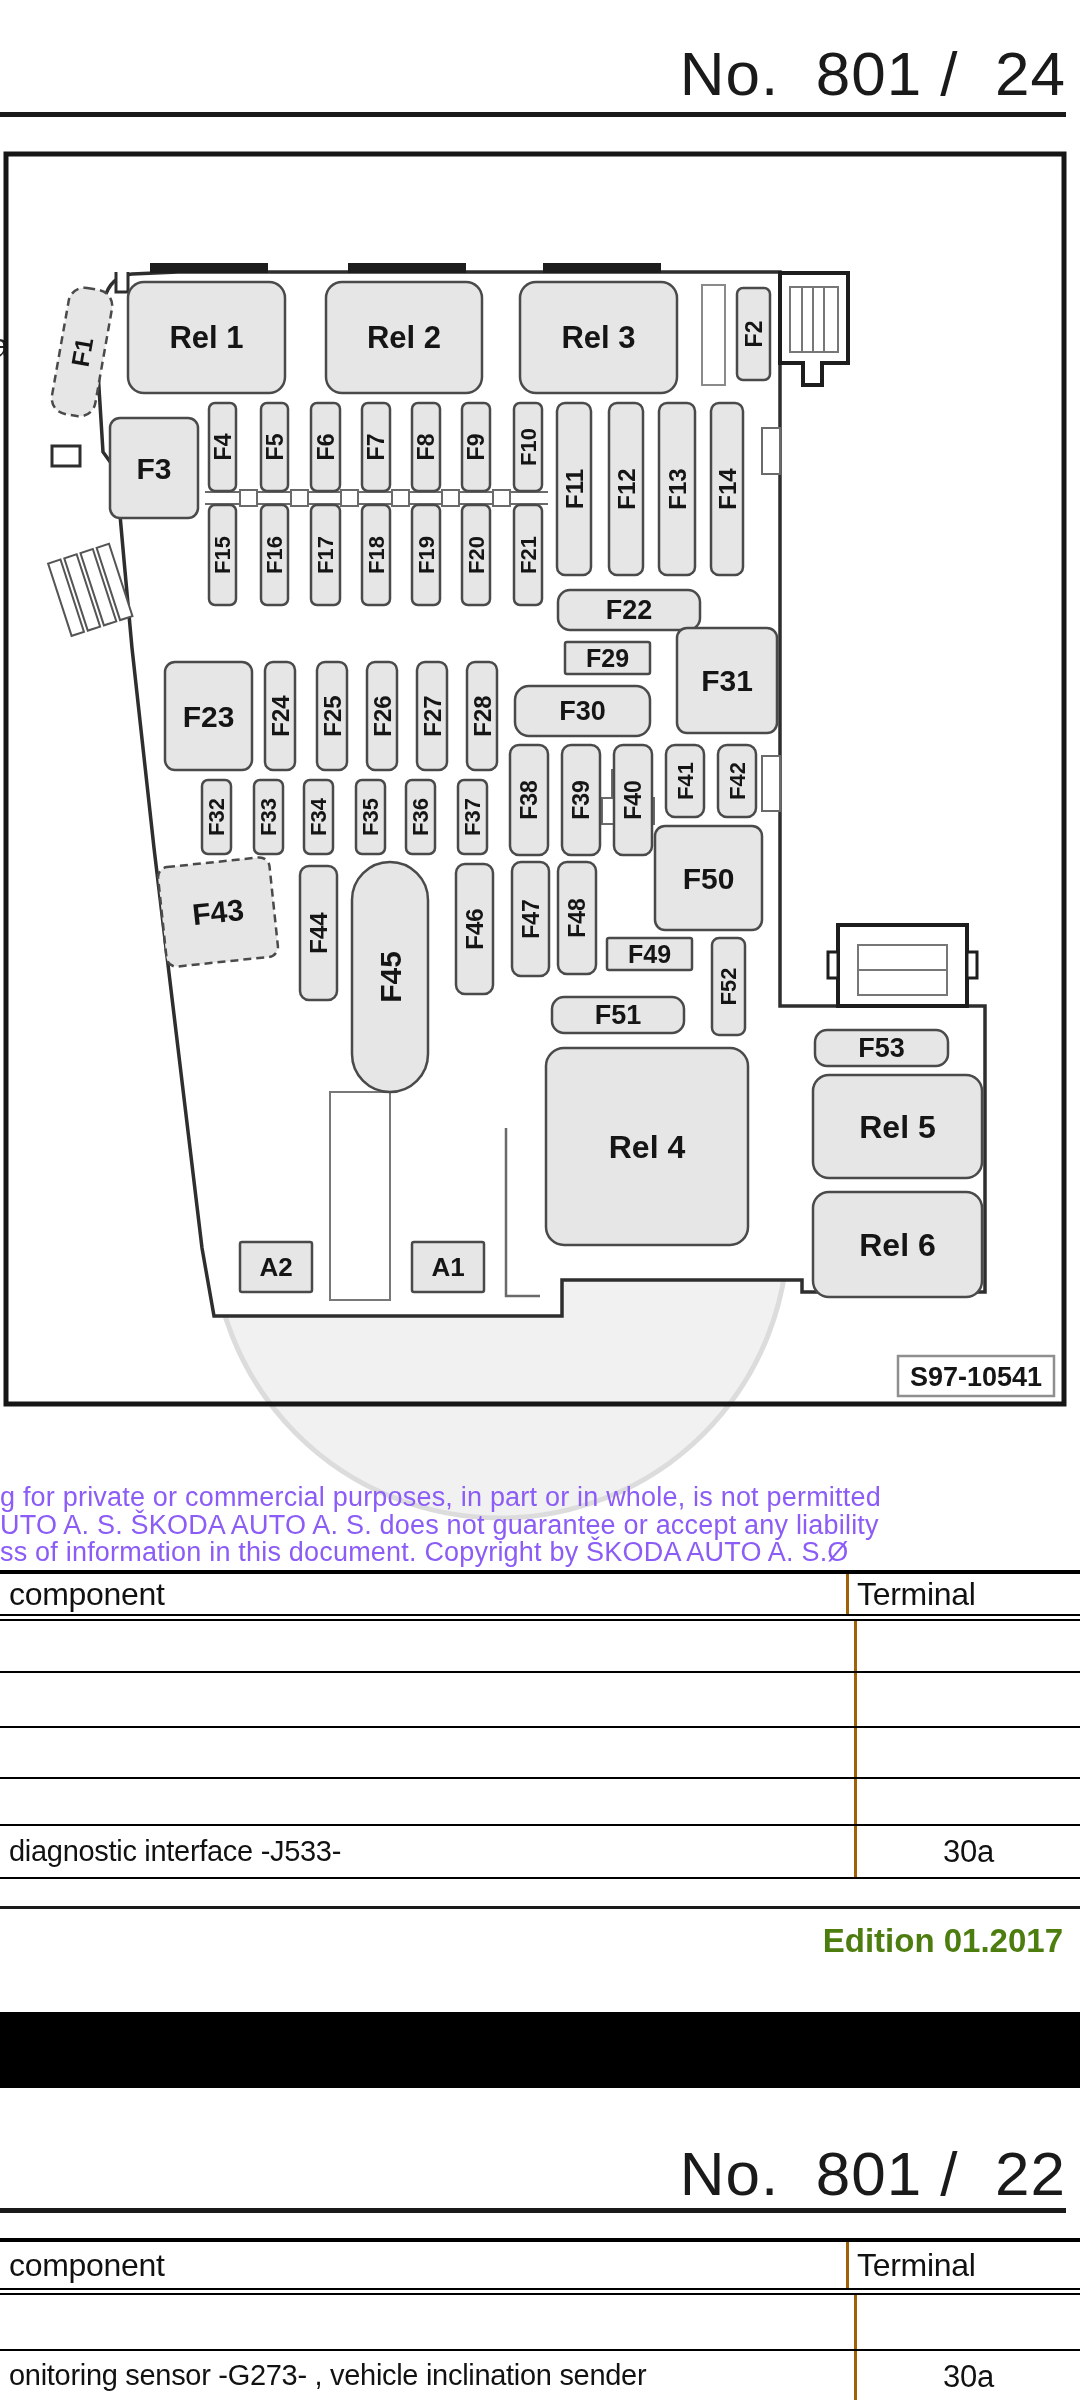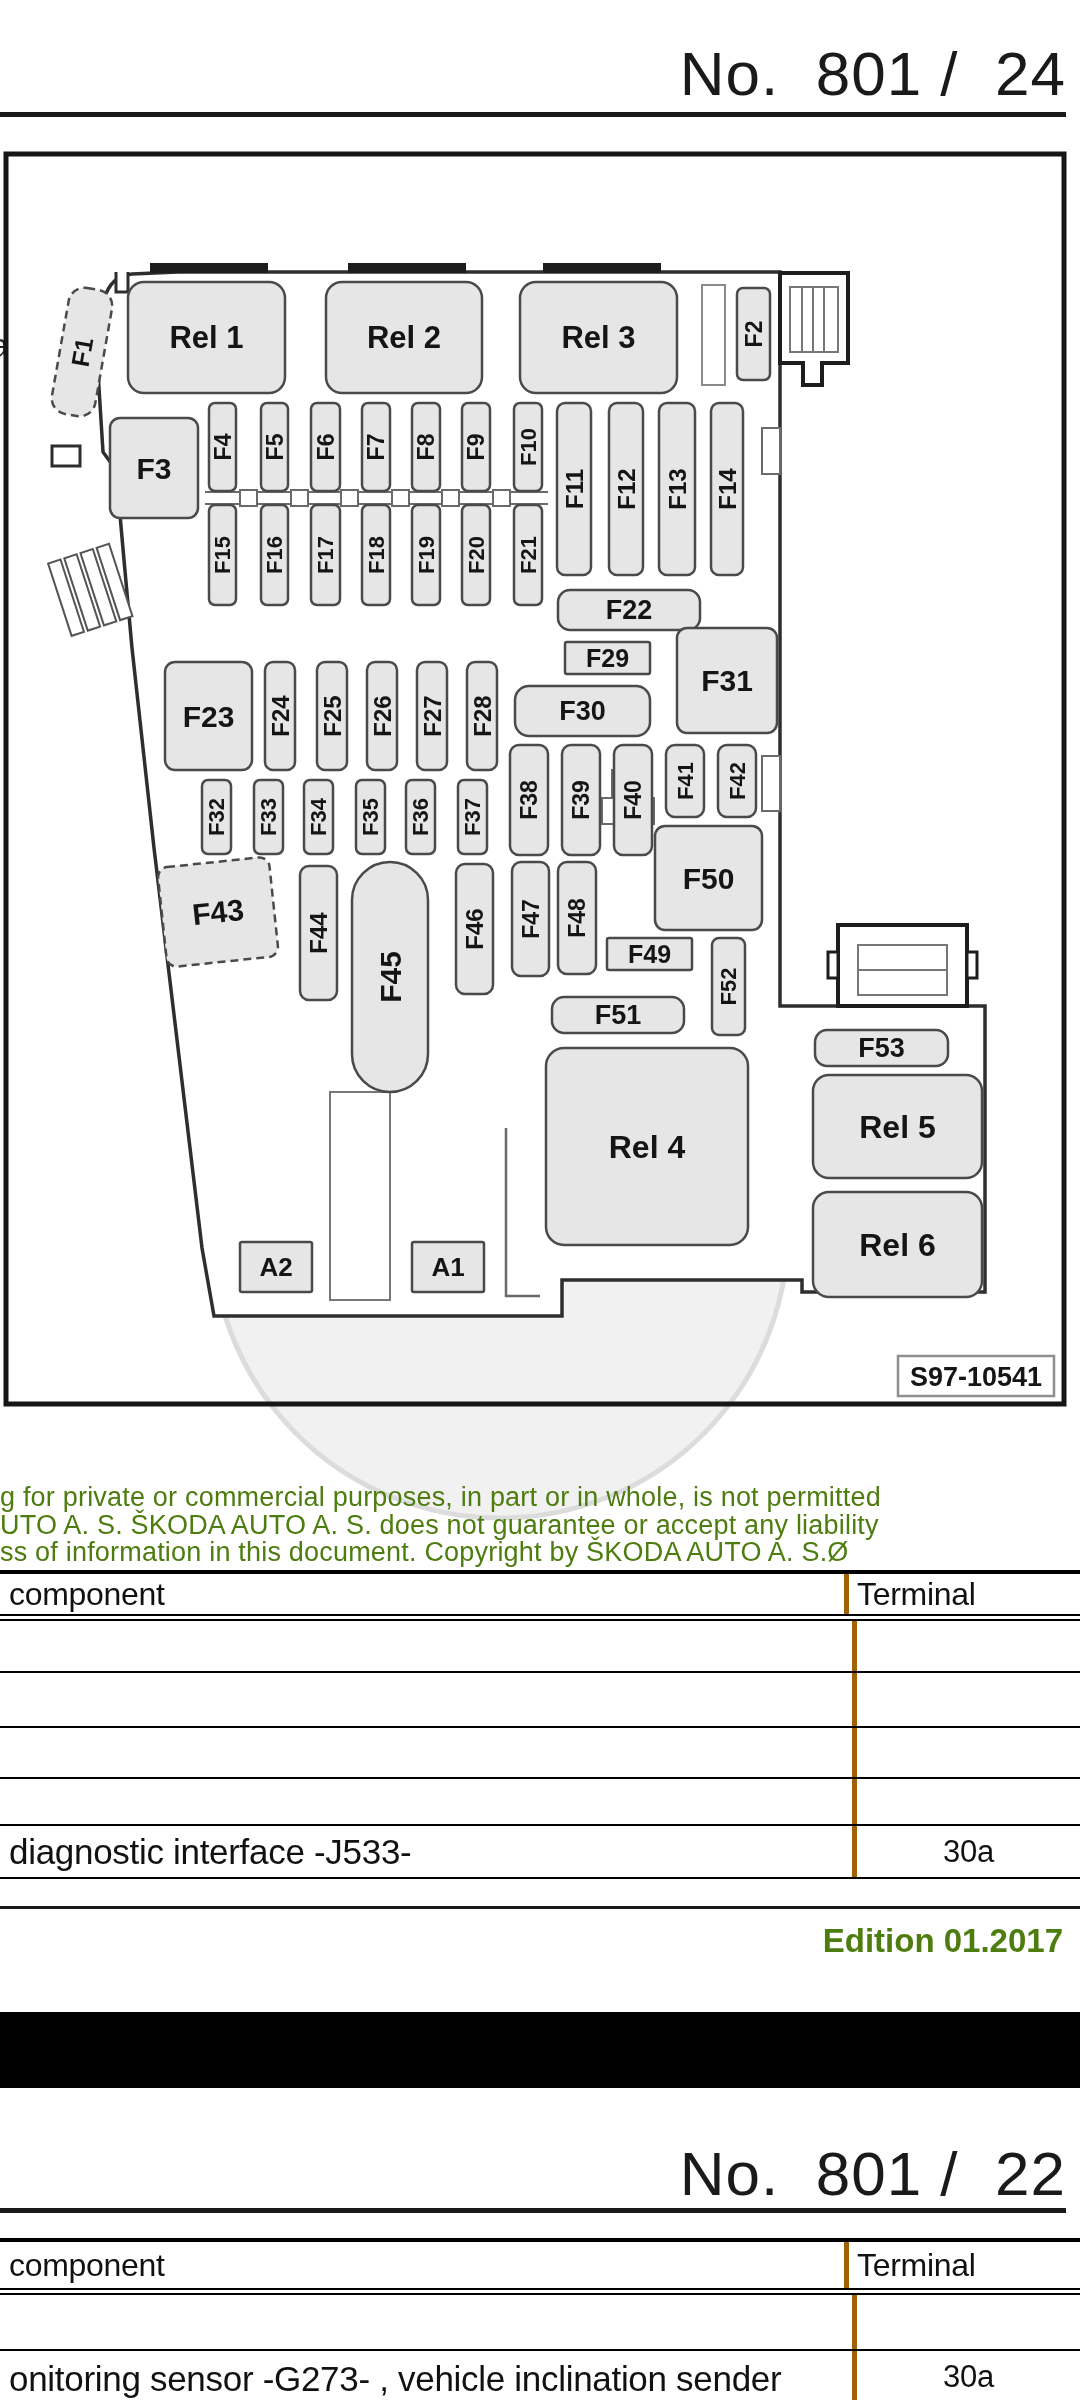--- a/index.html
+++ b/index.html
@@ -2,31 +2,31 @@
 <html><head>
 <meta charset="utf-8">
 <style>
   html,body{margin:0;padding:0;background:#fff;}
   .page{position:relative;width:1080px;height:2400px;background:#fff;overflow:hidden;
         font-family:"Liberation Sans","DejaVu Sans",sans-serif;color:#111;}
   .abs{position:absolute;}
   .hdr{font-size:62px;letter-spacing:1px;color:#1a1a1a;white-space:pre;}
   .rule{background:#1a1a1a;}
   .margin-a{font-size:34px;color:#222;}
-  .wm-line{font-size:27px;color:#4d7c0f;white-space:pre;letter-spacing:0.2px;}
+  .wm-line{font-size:27px;color:#8b5cf6;white-space:pre;letter-spacing:0.2px;}
   .edition{font-size:33px;font-weight:bold;color:#4d7c0f;}
   .blackbar{background:#000;}
   
   .vtable{position:absolute;left:0;width:1080px;border-top:4px solid #000;}
   .thead{display:flex;border-bottom:7px double #000;gap:36px;}
   .trow{display:flex;border-bottom:2px solid #000;}
   .trow:last-child{border-bottom:2px solid #000;}
   .cell-c{flex:1 1 auto;padding-left:9px;display:flex;align-items:center;
-          font-size:35px;letter-spacing:-0.3px;white-space:nowrap;overflow:hidden;}
-  .cell-t{flex:0 0 223px;border-left:5px solid #a16207;display:flex;align-items:center;
+          font-size:29px;letter-spacing:-0.3px;white-space:nowrap;overflow:hidden;}
+  .cell-t{flex:0 0 223px;border-left:3px solid #a16207;display:flex;align-items:center;
           justify-content:center;font-size:31px;letter-spacing:-0.3px;}
   .thead .cell-c,.thead .cell-t{font-size:32px;}
   svg text{font-family:"Liberation Sans","DejaVu Sans",sans-serif;font-weight:bold;fill:#151515;}
 </style>
 </head>
 <body>
 
 <div class="page">
 
   <div class="abs hdr" style="top:38px;right:14px;">No.  801 /  24</div>

